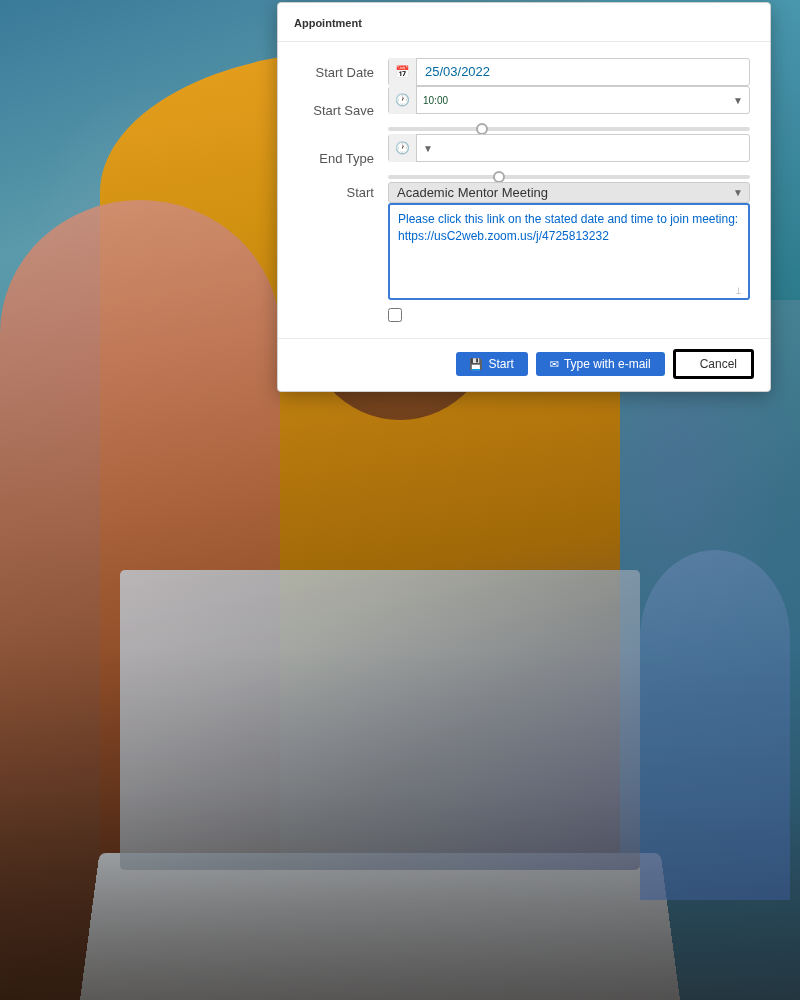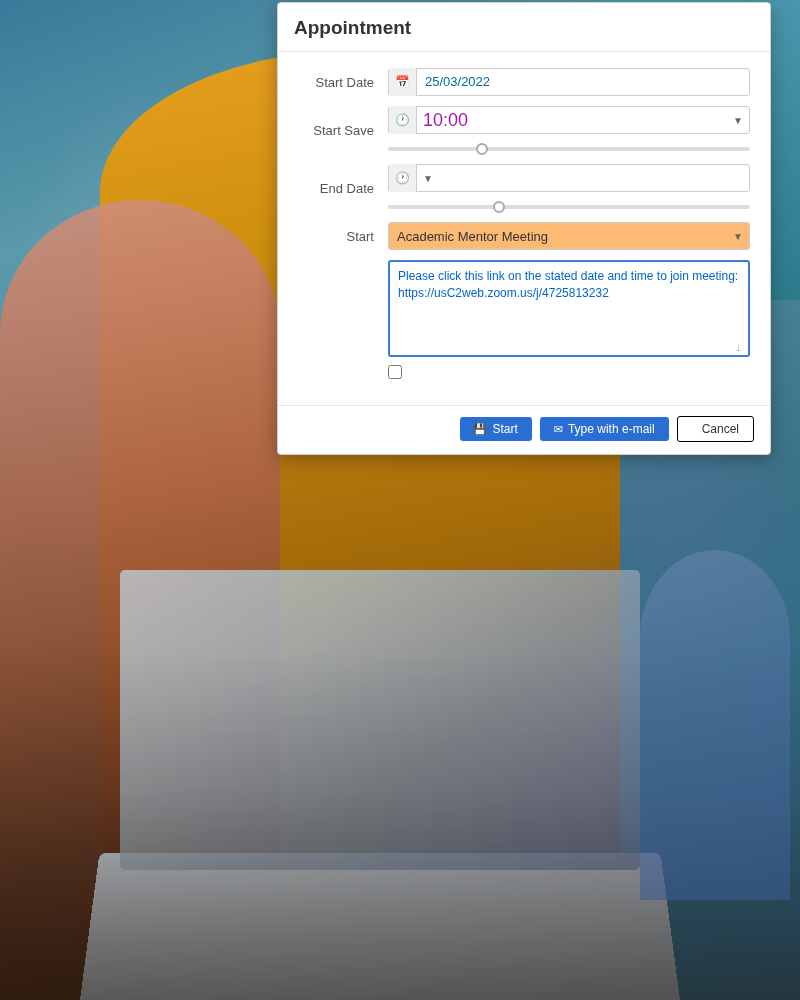--- a/index.html
+++ b/index.html
@@ -40,34 +40,33 @@
       width: 494px;
       background: #ffffff;
       border: 1px solid #d0d0d0;
       border-radius: 4px;
       box-shadow: 0 4px 20px rgba(0,0,0,0.3);
       padding: 0;
     }
 
     .modal-title {
       padding: 14px 16px 12px 16px;
-      font-size: 19px;
+      font-size: 11px;
       font-weight: bold;
       color: #333;
       border-bottom: 1px solid #e8e8e8;
     }
 
     .modal-body {
       padding: 16px 20px 12px 20px;
     }
 
     .form-row {
       display: flex;
       align-items: center;
-      margin-bottom: 10px;
     }
 
     .form-label {
       width: 90px;
       text-align: right;
       padding-right: 14px;
       color: #555;
       font-size: 13px;
       flex-shrink: 0;
     }
@@ -127,22 +126,22 @@
       border-right: 1px solid #ccc;
       color: #666;
       font-size: 12px;
       flex-shrink: 0;
     }
 
     .time-select {
       border: none;
       outline: none;
       background: transparent;
-      font-size: 18px;
-      color: #a21caf;
+      font-size: 10px;
+      color: #14532d;
       padding: 0 6px;
       appearance: none;
       -webkit-appearance: none;
       flex: 1;
       cursor: pointer;
     }
 
     .select-arrow {
       padding: 0 6px;
       color: #666;
@@ -174,22 +173,22 @@
       border: 2px solid #aaa;
       border-radius: 50%;
       cursor: pointer;
     }
 
     .type-select-wrap {
       display: flex;
       align-items: center;
       border: 1px solid #ccc;
       border-radius: 3px;
-      background: #fdba74;
-      height: 28px;
+      background: #e5e5e5;
+      height: 21px;
     }
 
     .type-select {
       border: none;
       outline: none;
       background: transparent;
       font-size: 13px;
       color: #333;
       padding: 0 8px;
       appearance: none;
@@ -270,21 +269,21 @@
     }
 
     .btn-save-email {
       background: #2a6ed4;
       color: #fff;
     }
 
     .btn-cancel {
       background: #fff;
       color: #333;
-      border: 1px solid #000000;
+      border: 3px solid #000000;
       padding-left: 24px;
     }
 
     .btn-icon {
       font-size: 11px;
     }
 
     .form-row-top {
       align-items: flex-start;
     }
@@ -349,21 +348,21 @@
           </select>
           <span class="select-arrow">▼</span>
         </div>
         <div class="slider-wrap">
           <input type="range" class="slider" min="0" max="100" value="25" style="">
         </div>
       </div>
     </div>
 
     <div class="form-row">
-      <div class="form-label">End Date</div>
+      <div class="form-label">End Type</div>
       <div class="form-control-wrap">
         <div class="time-select-wrap">
           <div class="time-icon">🕐</div>
           <span class="select-arrow">▼</span>
         </div>
         <div class="slider-wrap">
           <input type="range" class="slider" min="0" max="100" value="30" style="">
         </div>
       </div>
     </div>

